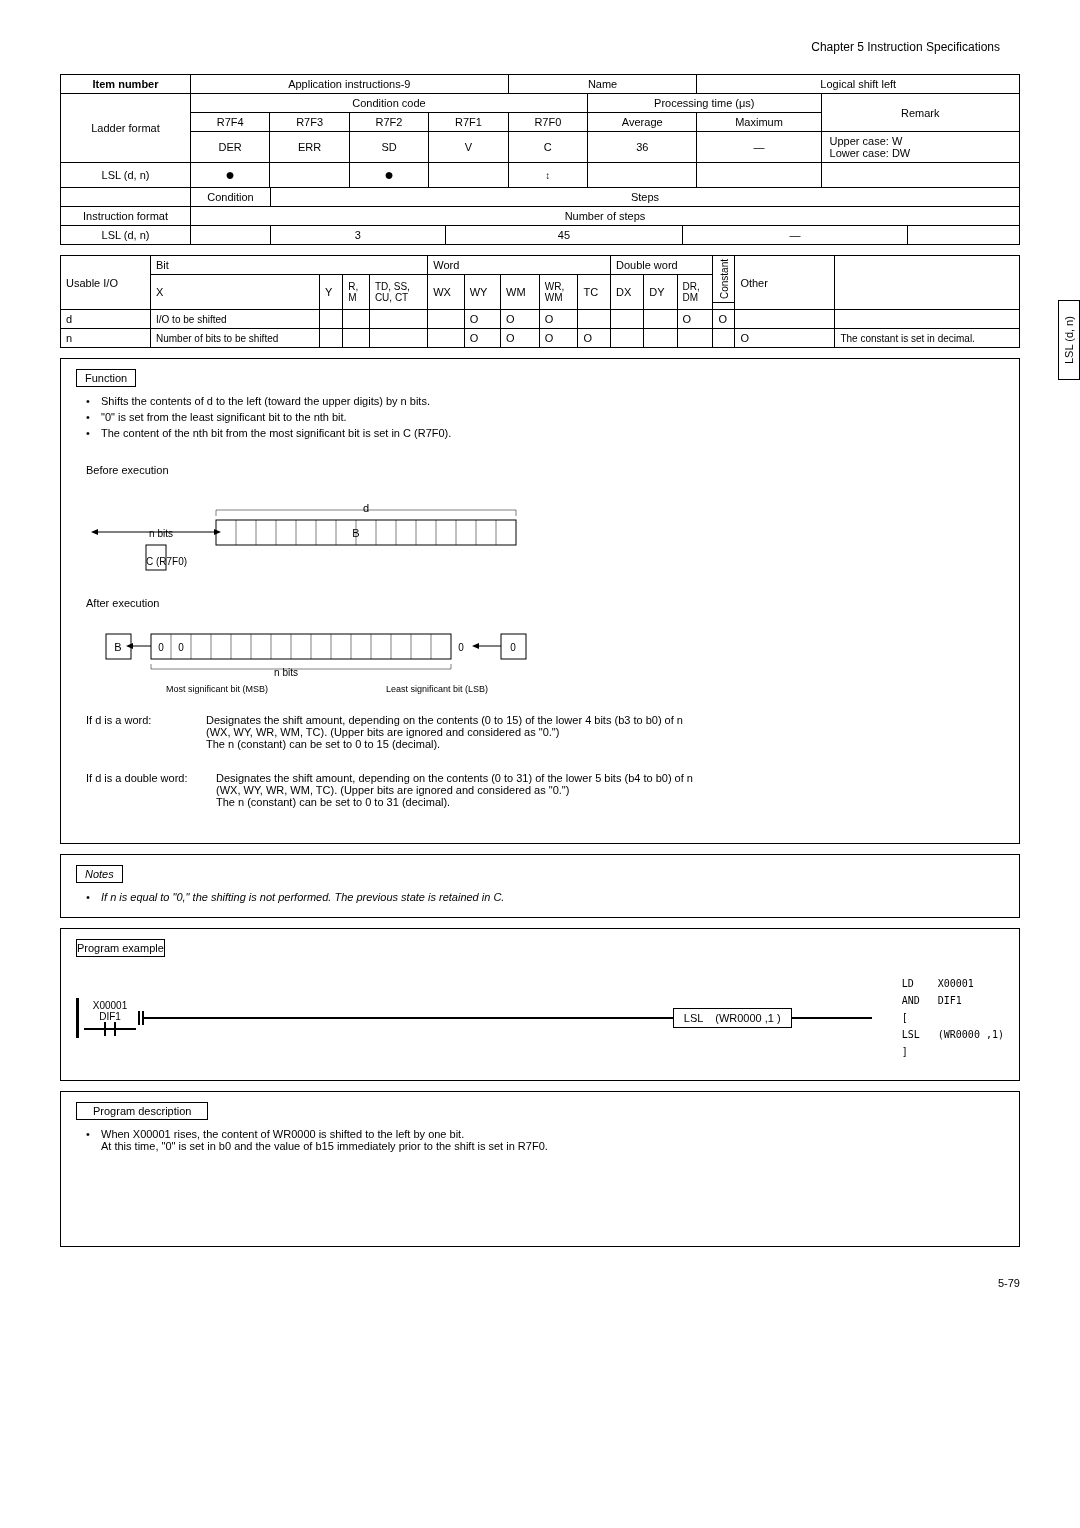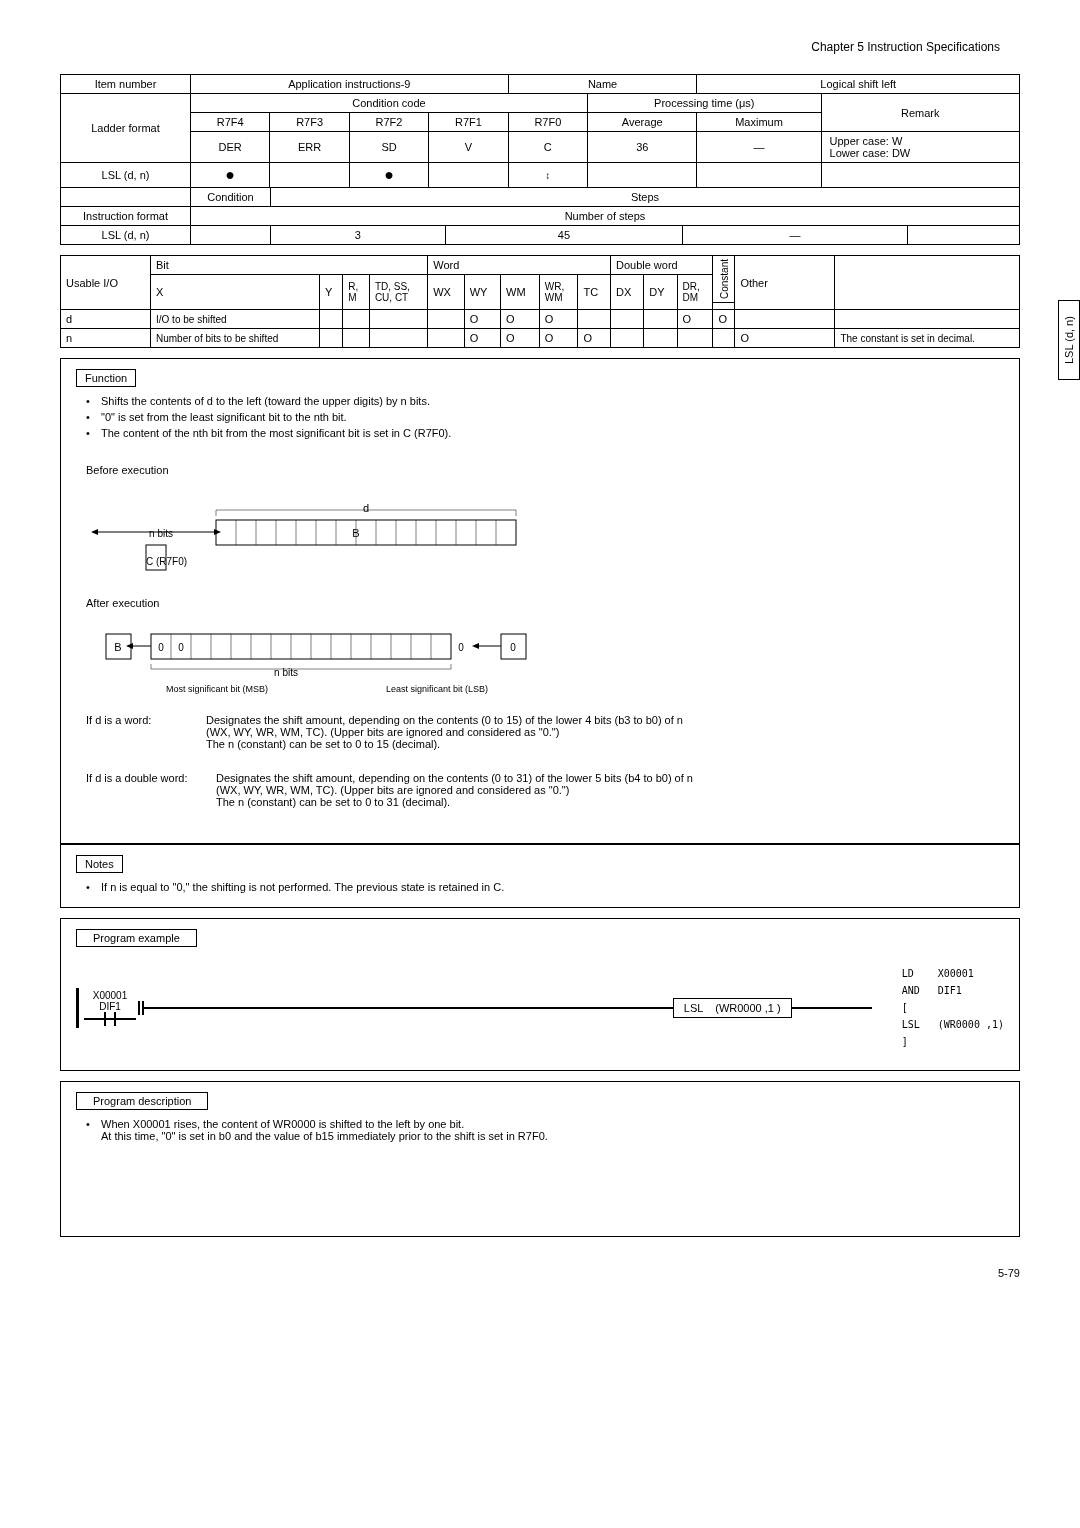--- a/index.html
+++ b/index.html
@@ -92,21 +92,21 @@
       font-size: 11px;
     }
     .program-box {
       border: 1px solid #000;
       padding: 10px 15px;
       margin-top: 10px;
     }
     .program-title {
       display: inline-block;
       border: 1px solid #000;
-      padding: 2px 16px;
+      padding: 2px 0;
       margin-bottom: 8px;
       font-size: 11px;
     }
     .program-desc-box {
       border: 1px solid #000;
       padding: 10px 15px;
       margin-top: 10px;
     }
     .program-desc-title {
       display: inline-block;
@@ -146,21 +146,21 @@
     <span>LSL (d, n)</span>
   </div>
 
   <div class="chapter-header">
     <span>Chapter 5  Instruction Specifications</span>
   </div>
 
   <table class="main-table">
     <tbody>
         <tr>
-      <td style="width:120px;"><span>Item number</span></td>
+      <td style="width:120px;font-weight:bold;"><span>Item number</span></td>
       <td colspan="4"><span>Application instructions-9</span></td>
       <td colspan="2"><span>Name</span></td>
       <td colspan="6"><span>Logical shift left</span></td>
     </tr>
     <tr>
       <td rowspan="3" style="width:130px;"><span>Ladder format</span></td>
       <td colspan="5"><span>Condition code</span></td>
       <td colspan="3"><span>Processing time (μs)</span></td>
       <td colspan="3" rowspan="2"><span>Remark</span></td>
     </tr>
@@ -394,21 +394,21 @@
           <div style="font-size:11px;flex:1;">Designates the shift amount, depending on the contents (0 to 15) of the lower 4 bits (b3 to b0) of n<br>(WX, WY, WR, WM, TC). (Upper bits are ignored and considered as "0.")<br>The n (constant) can be set to 0 to 15 (decimal).</div>
         </div>
         <div style="display:flex;">
           <div style="width:130px;font-size:11px;white-space:nowrap;"><span>If d is a double word:</span></div>
           <div style="font-size:11px;flex:1;">Designates the shift amount, depending on the contents (0 to 31) of the lower 5 bits (b4 to b0) of n<br>(WX, WY, WR, WM, TC). (Upper bits are ignored and considered as "0.")<br>The n (constant) can be set to 0 to 31 (decimal).</div>
         </div>
       </div>
     </div>
   </div>
 
-  <div class="notes-box" style="margin-top:0;">
+  <div class="notes-box" style="margin-top:10px;font-style:italic;">
     <div class="notes-title">
       <span>Notes</span>
     </div>
     <ul class="bullet-list">
       <li><span>If n is equal to "0," the shifting is not performed.  The previous state is retained in C.</span></li>
     </ul>
   </div>
 
   <div class="program-box" style="margin-top:10px;">
     <div class="program-title">

